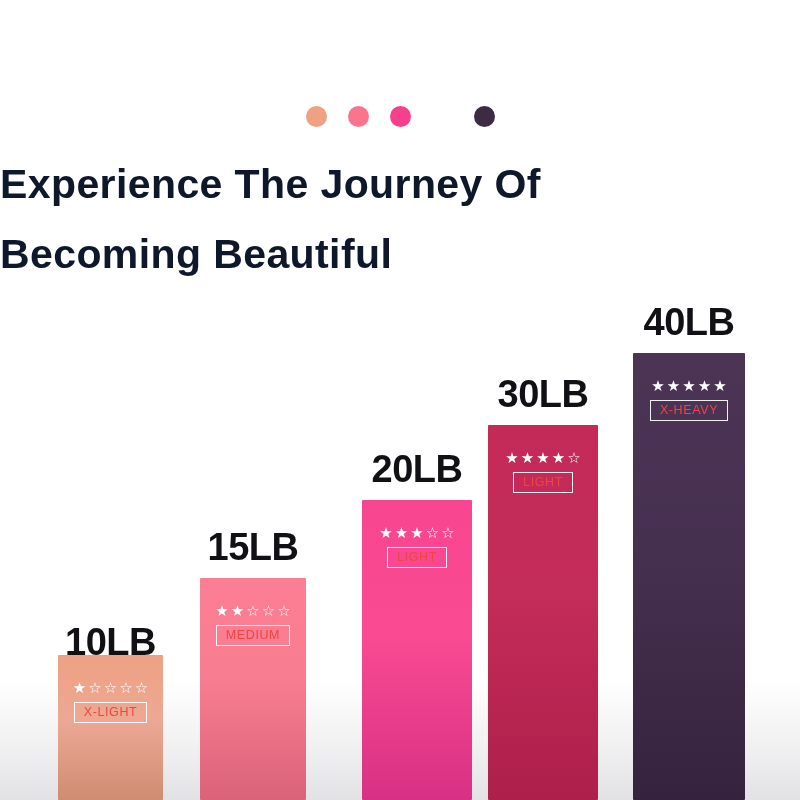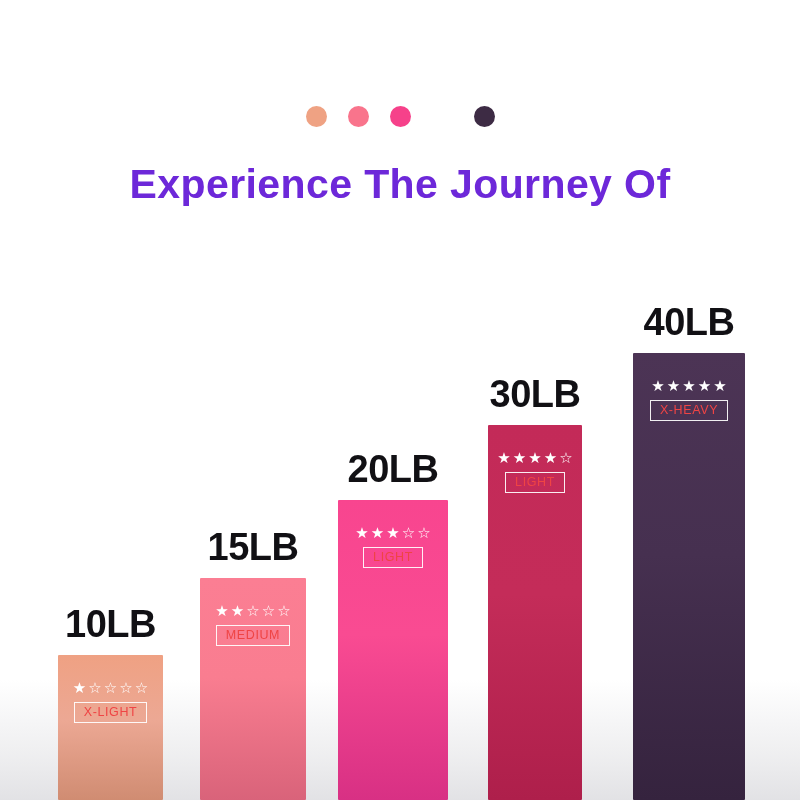--- a/index.html
+++ b/index.html
@@ -22,22 +22,22 @@
   
   #dot-row {
     position:absolute; top:106px; left:0; width:800px;
     display:flex; justify-content:center; gap:21px; z-index:2;
   }
   .dot { width:21px; height:21px; border-radius:50%; display:block; }
 
   
   #headline {
     position:absolute; top:149px; left:0; width:800px;
-    text-align:center; z-index:2;
-    color:#6d28d9;
+    text-align:left; z-index:2;
+    color:#0f172a;
     font-weight:bold;
     font-size:41px;
     line-height:70px;
     letter-spacing:0.4px;
   }
   #headline .hl-line { display:block; white-space:nowrap; }
 
   
   #chart {
     position:absolute; left:0; top:0; width:800px; height:800px; z-index:1;
@@ -80,25 +80,26 @@
 <div id="dot-row">
     <span class="dot" style="background: rgb(239, 162, 131);"></span>
     <span class="dot" style="background: rgb(249, 116, 140);"></span>
     <span class="dot" style="background: rgb(246, 65, 138);"></span>
     <span class="dot"></span>
     <span class="dot" style="background: rgb(61, 43, 68);"></span>
   </div>
 
 <h1 id="headline">
   <span class="hl-line">Experience The Journey Of</span>
+  <span class="hl-line">Becoming Beautiful</span>
 </h1>
 
 <div id="chart">
     <div class="bar-group" style="left: 58px; width: 105px; height: 145px;">
-      <div class="bar-weight" style="bottom: 157px; margin-top: 40px;">10LB</div>
+      <div class="bar-weight" style="bottom: 139px; margin-top: 40px;">10LB</div>
       <div class="bar" style="height: 145px; background: linear-gradient(rgb(239, 161, 131) 0%, rgb(236, 168, 148) 45%, rgb(208, 140, 114) 100%);"></div>
       <div class="bar-badge" style="bottom: 77px;">
         <div class="stars">
           <span>★</span>
           <span>☆</span>
           <span>☆</span>
           <span>☆</span>
           <span>☆</span>
         </div>
         <div class="tier">X-LIGHT</div>
@@ -111,35 +112,35 @@
         <div class="stars">
           <span>★</span>
           <span>★</span>
           <span>☆</span>
           <span>☆</span>
           <span>☆</span>
         </div>
         <div class="tier">MEDIUM</div>
       </div>
     </div>
-    <div class="bar-group" style="left: 338px; width: 110px; height: 380px;">
+    <div class="bar-group" style="left: 362px; width: 110px; height: 380px;">
       <div class="bar-weight" style="bottom: 312px;">20LB</div>
       <div class="bar" style="height: 300px; background: linear-gradient(rgb(248, 69, 143) 0%, rgb(249, 75, 146) 45%, rgb(216, 48, 132) 100%);"></div>
       <div class="bar-badge" style="bottom: 232px;">
         <div class="stars">
           <span>★</span>
           <span>★</span>
           <span>★</span>
           <span>☆</span>
           <span>☆</span>
         </div>
         <div class="tier">LIGHT</div>
       </div>
     </div>
-    <div class="bar-group" style="left: 488px; width: 94px; height: 375px;">
+    <div class="bar-group" style="left: 488px; width: 110px; height: 375px;">
       <div class="bar-weight" style="bottom: 387px;">30LB</div>
       <div class="bar" style="height: 375px; background: linear-gradient(rgb(195, 42, 88) 0%, rgb(196, 44, 89) 45%, rgb(174, 31, 75) 100%);"></div>
       <div class="bar-badge" style="bottom: 307px;">
         <div class="stars">
           <span>★</span>
           <span>★</span>
           <span>★</span>
           <span>★</span>
           <span>☆</span>
         </div>

